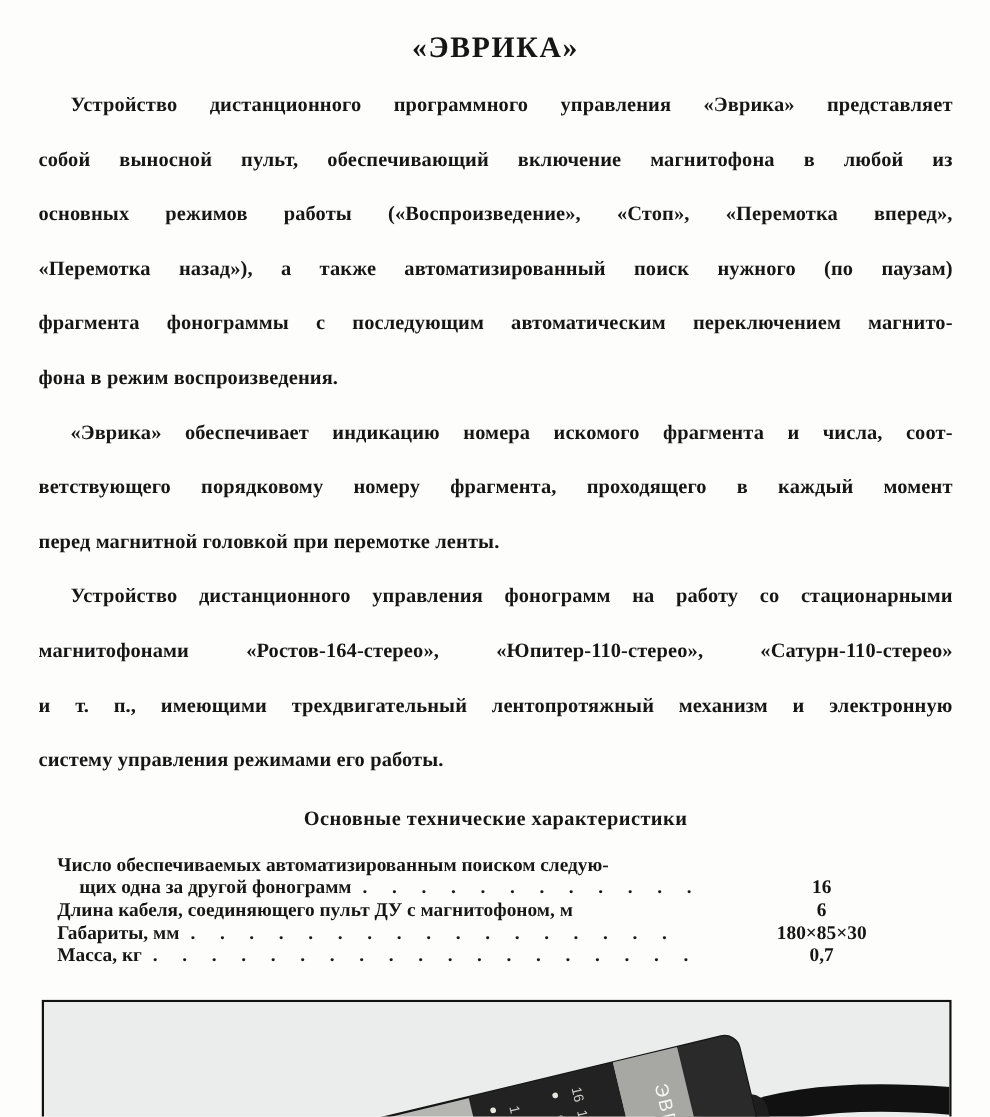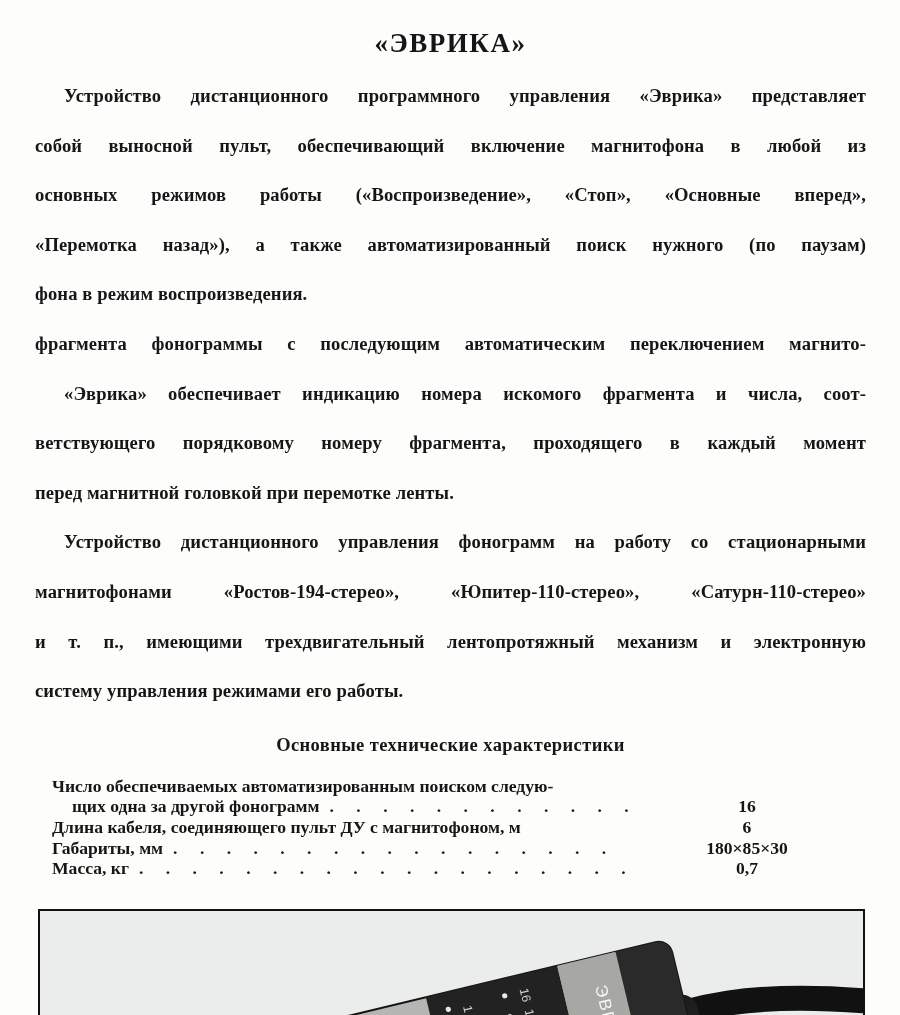--- a/index.html
+++ b/index.html
@@ -56,33 +56,33 @@
 <body>
 
 <div class="page">
 
   <h1 class="doc-title">«ЭВРИКА»</h1>
 
   <div class="paragraphs" id="paragraphs">
       <div class="para">
         <div class="pline first">Устройство дистанционного программного управления «Эврика» представляет</div>
         <div class="pline">собой выносной пульт, обеспечивающий включение магнитофона в любой из</div>
-        <div class="pline">основных режимов работы («Воспроизведение», «Стоп», «Основные вперед»,</div>
+        <div class="pline">основных режимов работы («Воспроизведение», «Стоп», «Перемотка вперед»,</div>
         <div class="pline">«Перемотка назад»), а также автоматизированный поиск нужного (по паузам)</div>
+        <div class="pline">фрагмента фонограммы с последующим автоматическим переключением магнито-</div>
         <div class="pline last">фона в режим воспроизведения.</div>
-        <div class="pline">фрагмента фонограммы с последующим автоматическим переключением магнито-</div>
       </div>
       <div class="para">
         <div class="pline first">«Эврика» обеспечивает индикацию номера искомого фрагмента и числа, соот-</div>
         <div class="pline">ветствующего порядковому номеру фрагмента, проходящего в каждый момент</div>
         <div class="pline last">перед магнитной головкой при перемотке ленты.</div>
       </div>
       <div class="para">
         <div class="pline first">Устройство дистанционного управления фонограмм на работу со стационарными</div>
-        <div class="pline">магнитофонами «Ростов-194-стерео», «Юпитер-110-стерео», «Сатурн-110-стерео»</div>
+        <div class="pline">магнитофонами «Ростов-164-стерео», «Юпитер-110-стерео», «Сатурн-110-стерео»</div>
         <div class="pline">и т. п., имеющими трехдвигательный лентопротяжный механизм и электронную</div>
         <div class="pline last">систему управления режимами его работы.</div>
       </div>
     </div>
 
   <h2 class="spec-heading">Основные технические характеристики</h2>
 
   <div class="specs" id="spec-rows">
       <div class="spec-line">
         <span class="spec-text">Число обеспечиваемых автоматизированным поиском  следую-</span>

